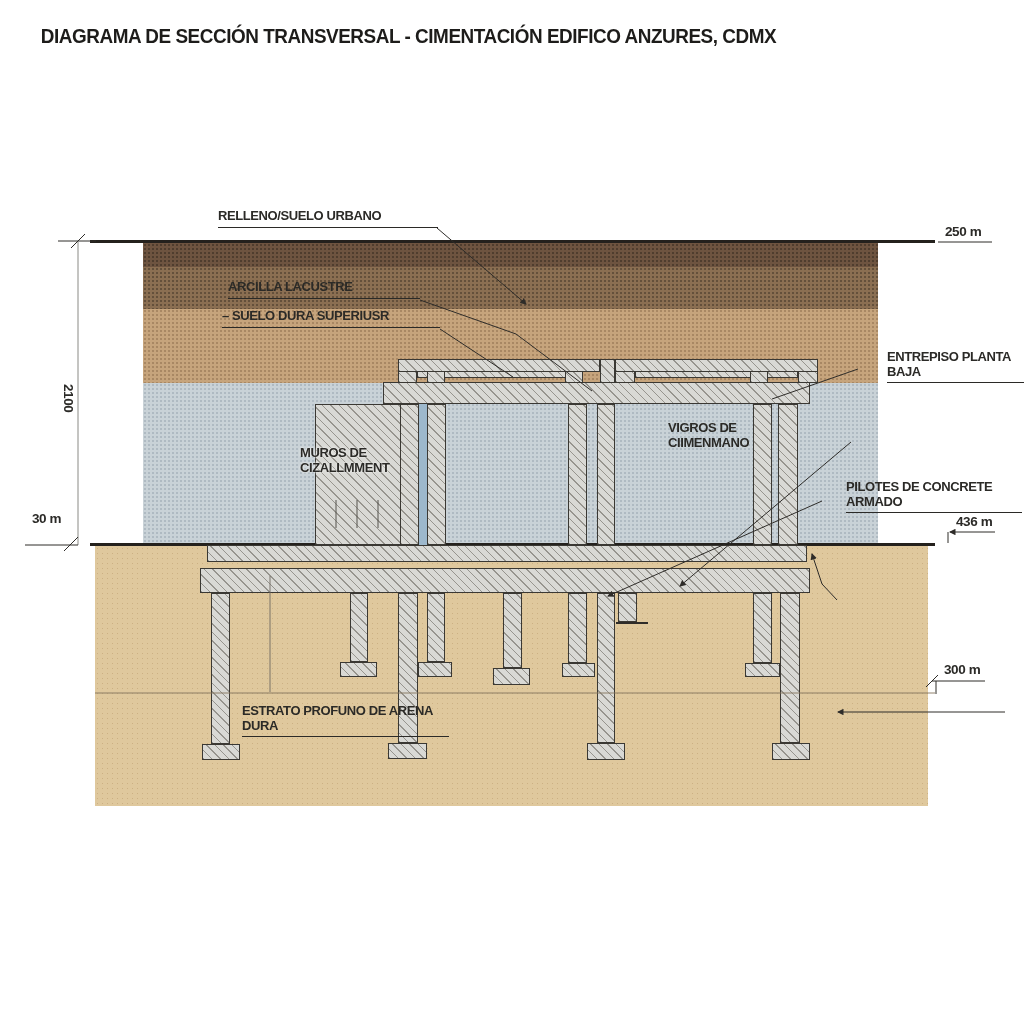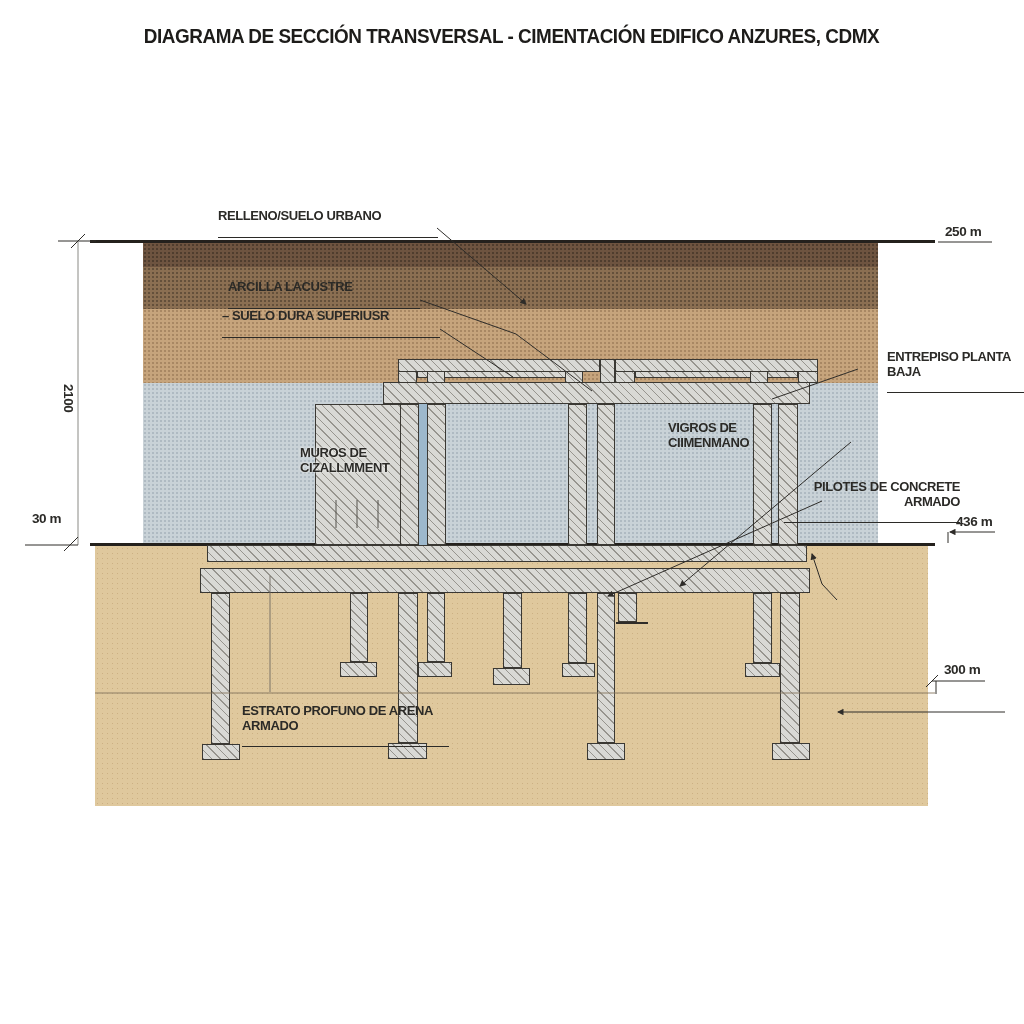--- a/index.html
+++ b/index.html
@@ -11,23 +11,23 @@
   .dots-med{background-image:radial-gradient(rgba(60,35,10,0.22) 0.8px, transparent 0.9px);background-size:4px 4px;}
   .dots-blue{background-image:radial-gradient(rgba(70,90,110,0.20) 0.8px, transparent 0.9px);background-size:4px 4px;}
   .dots-sand{background-image:radial-gradient(rgba(150,105,55,0.25) 0.9px, transparent 1px);background-size:5px 5px;}
   
   .cc{border:1.5px solid #3a3833;box-sizing:border-box;
       background-image:repeating-linear-gradient(45deg, rgba(96,92,84,0.55) 0 1px, transparent 1px 6px);}
   .cc.thin{border-width:1px;}
   
   .lbl{position:absolute;color:#2b2a27;font-weight:bold;font-size:13px;line-height:1.12;
        letter-spacing:-0.4px;white-space:pre-line;}
-  .lbl.ul{border-bottom:1.5px solid #2b2a27;padding-bottom:13px;}
+  .lbl.ul{border-bottom:1.5px solid #2b2a27;padding-bottom:3px;}
   .lbl.dim{font-weight:bold;font-size:13.5px;}
-  #title{position:absolute;top:24px;left:0;width:1024px;text-align:center;color:#1d1c1a;
+  #title{position:absolute;top:24px;left:0;width:1024px;text-align:left;color:#1d1c1a;
          font-weight:bold;font-size:21px;letter-spacing:-0.5px;}
   #title span{display:inline-block;transform:scaleX(0.9);}
   #muros-label{text-shadow:0 0 3px rgba(242,242,240,0.95),0 0 2px rgba(242,242,240,0.9);}
   svg{position:absolute;left:0;top:0;pointer-events:none;}
 </style>
 </head>
 <body>
 
 <div id="canvas">
 
@@ -130,22 +130,22 @@
   <div id="title"><span>DIAGRAMA DE SECCIÓN TRANSVERSAL - CIMENTACIÓN EDIFICO ANZURES, CDMX</span></div>
 
   <div class="lbl ul" style="left:218px;top:209px;width:220px;">RELLENO/SUELO URBANO</div>
   <div class="lbl ul" style="left:228px;top:280px;width:192px;">ARCILLA LACUSTRE</div>
   <div class="lbl ul" style="left:222px;top:309px;width:218px;">– SUELO DURA SUPERIUSR</div>
   <div class="lbl ul" style="left:856px;top:350px;width:139px;margin-left:31px;">ENTREPISO PLANTA BAJA</div>
   <div class="lbl" id="muros-label" style="left:300px;top:446px;width:110px;">MUROS DE
 CIZALLMMENT</div>
   <div class="lbl" style="left:668px;top:421px;width:130px;">VIGROS DE
 CIIMENMANO</div>
-  <div class="lbl ul" style="left:784px;top:480px;width:176px;text-align:right;">PILOTES DE CONCRETE ARMADO</div>
-  <div class="lbl ul" style="left:242px;top:704px;width:207px;">ESTRATO PROFUNO DE ARENA ARMADO</div>
+  <div class="lbl ul" style="left:846px;top:480px;width:176px;">PILOTES DE CONCRETE ARMADO</div>
+  <div class="lbl ul" style="left:242px;top:704px;width:207px;">ESTRATO PROFUNO DE ARENA DURA</div>
 
   <div class="lbl dim" style="left:945px;top:224px;">250 m</div>
   <div class="lbl dim" style="left:76px;top:384px;transform:rotate(90deg);transform-origin:left top;">2100</div>
   <div class="lbl dim" style="left:32px;top:511px;">30 m</div>
   <div class="lbl dim" style="left:956px;top:514px;">436 m</div>
   <div class="lbl dim" style="left:944px;top:662px;">300 m</div>
 
 </div>
 
 </body></html>

